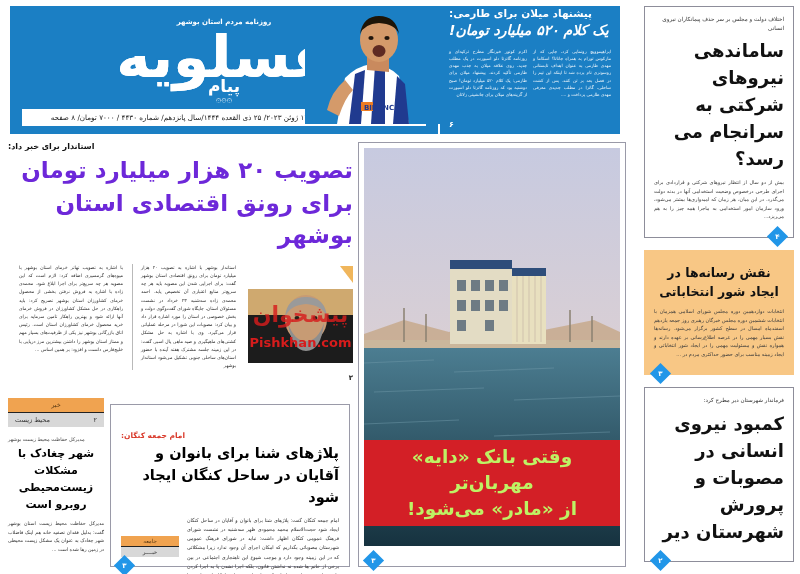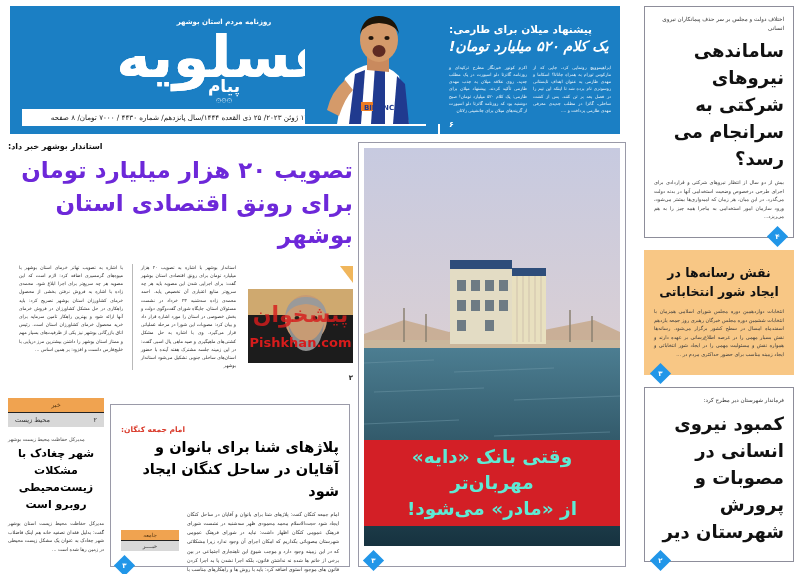--- a/index.html
+++ b/index.html
@@ -46,21 +46,21 @@
   
   .player-photo {
     position: absolute; left: 305px; top: 6px; width: 135px; height: 118px;
     overflow: hidden;
   }
   .player-photo svg { display: block; }
 
   
   .sports-box {
     position: absolute; left: 440px; top: 6px; width: 180px; height: 128px;
-    background: #1b7fc4; color: #fff; padding: 16px 9px 6px 9px;
+    background: #1b7fc4; color: #fff; padding: 0 9px 6px 9px;
   }
   .sports-kicker { font-size: 10.5px; font-weight: bold; text-align: left; line-height: 1.35; }
   .sports-title  { font-size: 14px; font-weight: bold; text-align: left; line-height: 1.35; margin-top: 1px; font-style: italic; }
   .sports-cols {
     display: flex; gap: 6px; margin-top: 8px; direction: rtl;
   }
   .sports-col { flex: 1; font-size: 4.4px; line-height: 1.62; text-align: justify; color: #eaf4fb; }
   .sports-pagenum { position: absolute; bottom: 5px; left: 9px; font-size: 8px; font-weight: bold; }
 
   
@@ -114,21 +114,21 @@
   .lead-pagenum { font-size: 7px; font-weight: bold; color: #111; margin-top: 4px; text-align: right; }
 
   
   .photo-story {
     position: absolute; left: 358px; top: 142px; width: 268px; height: 425px;
     border: 1px solid #9a9aa8; background: #fff; padding: 5px;
   }
   .photo-inner { position: relative; width: 100%; height: 398px; overflow: hidden; }
   .redband {
     position: absolute; left: 0; right: 0; bottom: 20px;
-    background: #d31f26; color: #5eead4; padding: 4px 7px;
+    background: #d31f26; color: #bef264; padding: 4px 7px;
     font-size: 18.5px; font-weight: bold; line-height: 1.4; text-align: center;
   }
   .photo-kicker {
     position: absolute; left: 10px; right: 10px; top: 296px;
     background: #f2e2c4; color: #1a1a1a; font-size: 7.6px; font-weight: bold;
     text-align: center; padding: 1px 4px;
   }
   .photo-pagenum { position: relative; height: 20px; }
 
   
@@ -141,21 +141,21 @@
     background: #d8d8d8; color: #333; font-size: 6.5px;
     display: flex; justify-content: space-between; padding: 3px 7px;
   }
   .env-kicker { font-size: 5px; color: #444; text-align: left; margin-top: 9px; }
   .env-title { font-size: 11px; font-weight: bold; line-height: 1.55; margin-top: 3px; text-align: center; }
   .env-body { font-size: 4.8px; line-height: 1.78; text-align: justify; margin-top: 7px; color: #333; }
 
   
   .imam {
     position: absolute; left: 110px; top: 404px; width: 240px; height: 163px;
-    border: 1px solid #9a9aa8; background: #fff; padding: 20px 10px;
+    border: 1px solid #9a9aa8; background: #fff; padding: 26px 10px;
   }
   .imam-kicker { font-size: 7.5px; color: #d93a2b; text-align: left; font-weight: bold; }
   .imam-title { font-size: 14.5px; font-weight: bold; line-height: 1.5; margin-top: 3px; text-align: right; }
   .imam-row { display: flex; gap: 8px; margin-top: 8px; direction: rtl; }
   .imam-body { flex: 1; font-size: 4.9px; line-height: 1.85; text-align: justify; color: #2e2e2e; }
   .imam-tabs { width: 58px; padding-top: 20px; }
   .imam-tab-orange {
     background: #f0a350; color: #5a3a14; font-size: 5.5px; text-align: center;
     padding: 2px 0; border-bottom: 1.5px solid #222;
   }
@@ -233,21 +233,21 @@
       <div class="side-kicker">فرماندار شهرستان دیر مطرح کرد:</div>
       <div class="side-title">کمبود نیروی انسانی در مصوبات و پرورش شهرستان دیر</div>
       <div class="pagebadge left">
           <span>۲</span>
         </div>
     </div>
 
   </div>
 
   <div class="lead">
-    <div class="lead-kicker">استاندار بوشهر خبر داد:</div>
+    <div class="lead-kicker">استاندار برای خبر داد:</div>
     <div class="lead-title">تصویب ۲۰ هزار میلیارد تومان برای رونق اقتصادی استان بوشهر</div>
     <div class="lead-cols">
       <div class="lead-photo-col">
         <div class="triangle"></div>
         <div class="lead-photo">
           <svg width="105" height="74" viewBox="0 0 105 74">
             <rect width="105" height="74" fill="#d8c49f"></rect>
             <rect y="0" width="105" height="26" fill="#cfa96f"></rect>
             <rect y="26" width="105" height="48" fill="#1c1c1c"></rect>
             <ellipse cx="58" cy="30" rx="21" ry="24" fill="#c79b74"></ellipse>

